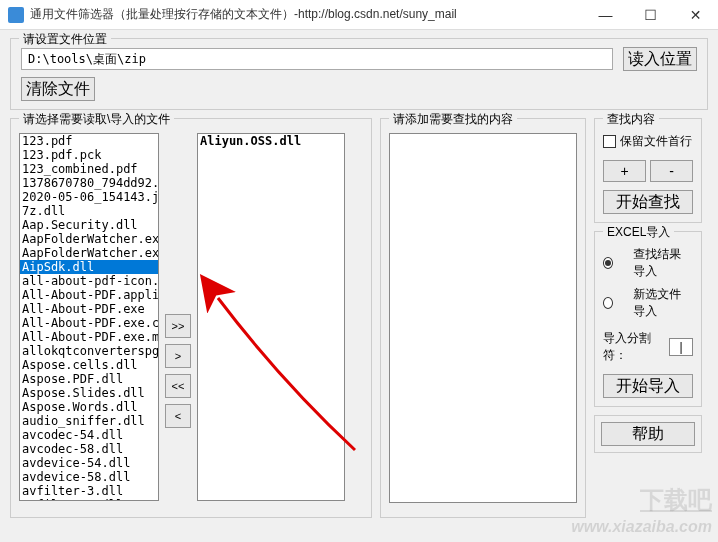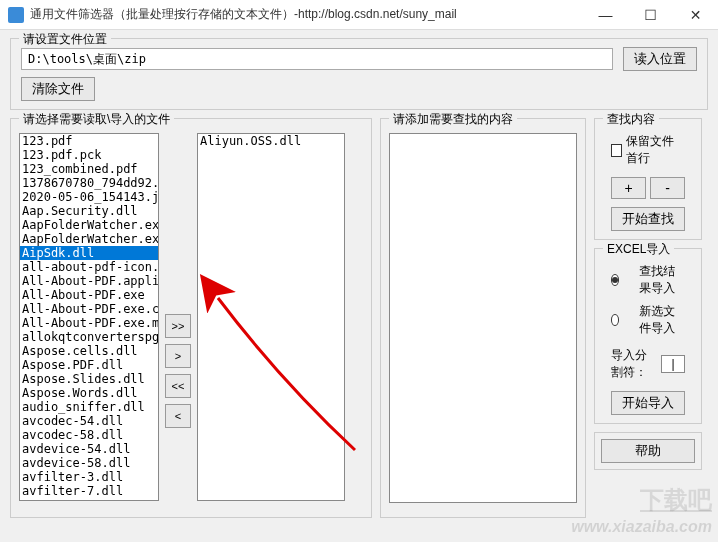--- a/index.html
+++ b/index.html
@@ -8,30 +8,30 @@
 .titlebar-icon { width: 16px; height: 16px; background: #3a8bd8; margin-right: 6px; border-radius: 2px; }
 .titlebar-text { flex: 1; font-size: 12px; color: #333; }
 .titlebar-btns { display: flex; }
 .titlebar-btn { width: 45px; height: 30px; display: flex; align-items: center; justify-content: center; font-size: 14px; color: #333; cursor: default; }
 .content { padding: 8px 10px; }
 .fieldset { border: 1px solid #ccc; padding: 8px 10px; margin-bottom: 8px; position: relative; }
 .fieldset-label { position: absolute; top: -8px; left: 8px; background: #f0f0f0; padding: 0 4px; font-size: 12px; }
 .path-row { display: flex; align-items: center; margin-bottom: 6px; gap: 10px; }
 .path-row:last-child { margin-bottom: 0; }
 .path-input { flex: 1; height: 22px; border: 1px solid #aaa; background: #fff; padding: 2px 6px; font-family: Consolas, monospace; font-size: 12px; }
-.btn { width: 74px; height: 24px; border: 1px solid #999; background: #e8e8e8; font-size: 13px; cursor: default; display: flex; align-items: center; justify-content: center; }
+.btn { width: 74px; height: 24px; border: 1px solid #999; background: #e8e8e8; font-size: 16px; cursor: default; display: flex; align-items: center; justify-content: center; }
 .row2 { display: flex; gap: 8px; }
 .col-files { border: 1px solid #ccc; padding: 8px; width: 362px; height: 400px; position: relative; }
 .col-search { border: 1px solid #ccc; padding: 8px; width: 206px; height: 400px; position: relative; }
 .col-right { width: 108px; display: flex; flex-direction: column; gap: 8px; }
-.panel { border: 1px solid #ccc; padding: 8px 16px; position: relative; }
+.panel { border: 1px solid #ccc; padding: 8px 8px; position: relative; }
 .files-inner { display: flex; gap: 6px; height: 100%; padding-top: 6px; }
 .listbox { border: 1px solid #888; background: #fff; overflow-y: scroll; overflow-x: hidden; font-family: SimSun, monospace; font-size: 12px; line-height: 14px; }
 .listbox.left { width: 140px; height: 368px; }
-.listbox.right { width: 148px; height: 368px; }
+.listbox.right { width: 148px; height: 368px; font-weight: bold; }
 .listbox-item { padding: 0 2px; white-space: nowrap; overflow: hidden; }
 .listbox-item.selected { background: #0078d7; color: #fff; }
 .move-btns { display: flex; flex-direction: column; gap: 6px; justify-content: center; padding-top: 100px; }
 .move-btn { width: 26px; height: 24px; border: 1px solid #999; background: #e8e8e8; display: flex; align-items: center; justify-content: center; font-size: 11px; cursor: default; }
 .textarea { border: 1px solid #888; background: #fff; width: 100%; height: 370px; margin-top: 6px; }
 .chk-row { display: flex; align-items: center; gap: 4px; margin: 6px 0 10px 0; }
 .chk { width: 13px; height: 13px; border: 1px solid #333; background: #fff; }
 .pm-row { display: flex; gap: 4px; margin-bottom: 8px; }
 .pm-btn { flex: 1; height: 22px; border: 1px solid #999; background: #e8e8e8; display: flex; align-items: center; justify-content: center; font-size: 14px; }
 .radio-row { display: flex; align-items: center; gap: 20px; margin: 6px 0; }
@@ -76,20 +76,21 @@
   <div class="row2">
     <div class="col-files">
       <div class="fieldset-label">请选择需要读取\导入的文件</div>
       <div class="files-inner">
         <div class="listbox left" id="left-list">
             <div class="listbox-item">123.pdf</div>
             <div class="listbox-item">123.pdf.pck</div>
             <div class="listbox-item">123_combined.pdf</div>
             <div class="listbox-item">1378670780_794dd92.</div>
             <div class="listbox-item">2020-05-06_154143.j</div>
+            <div class="listbox-item">7z.dll</div>
             <div class="listbox-item">Aap.Security.dll</div>
             <div class="listbox-item">AapFolderWatcher.ex</div>
             <div class="listbox-item">AapFolderWatcher.ex</div>
             <div class="listbox-item selected">AipSdk.dll</div>
             <div class="listbox-item">all-about-pdf-icon.</div>
             <div class="listbox-item">All-About-PDF.appli</div>
             <div class="listbox-item">All-About-PDF.exe</div>
             <div class="listbox-item">All-About-PDF.exe.c</div>
             <div class="listbox-item">All-About-PDF.exe.m</div>
             <div class="listbox-item">allokqtconverterspg</div>

